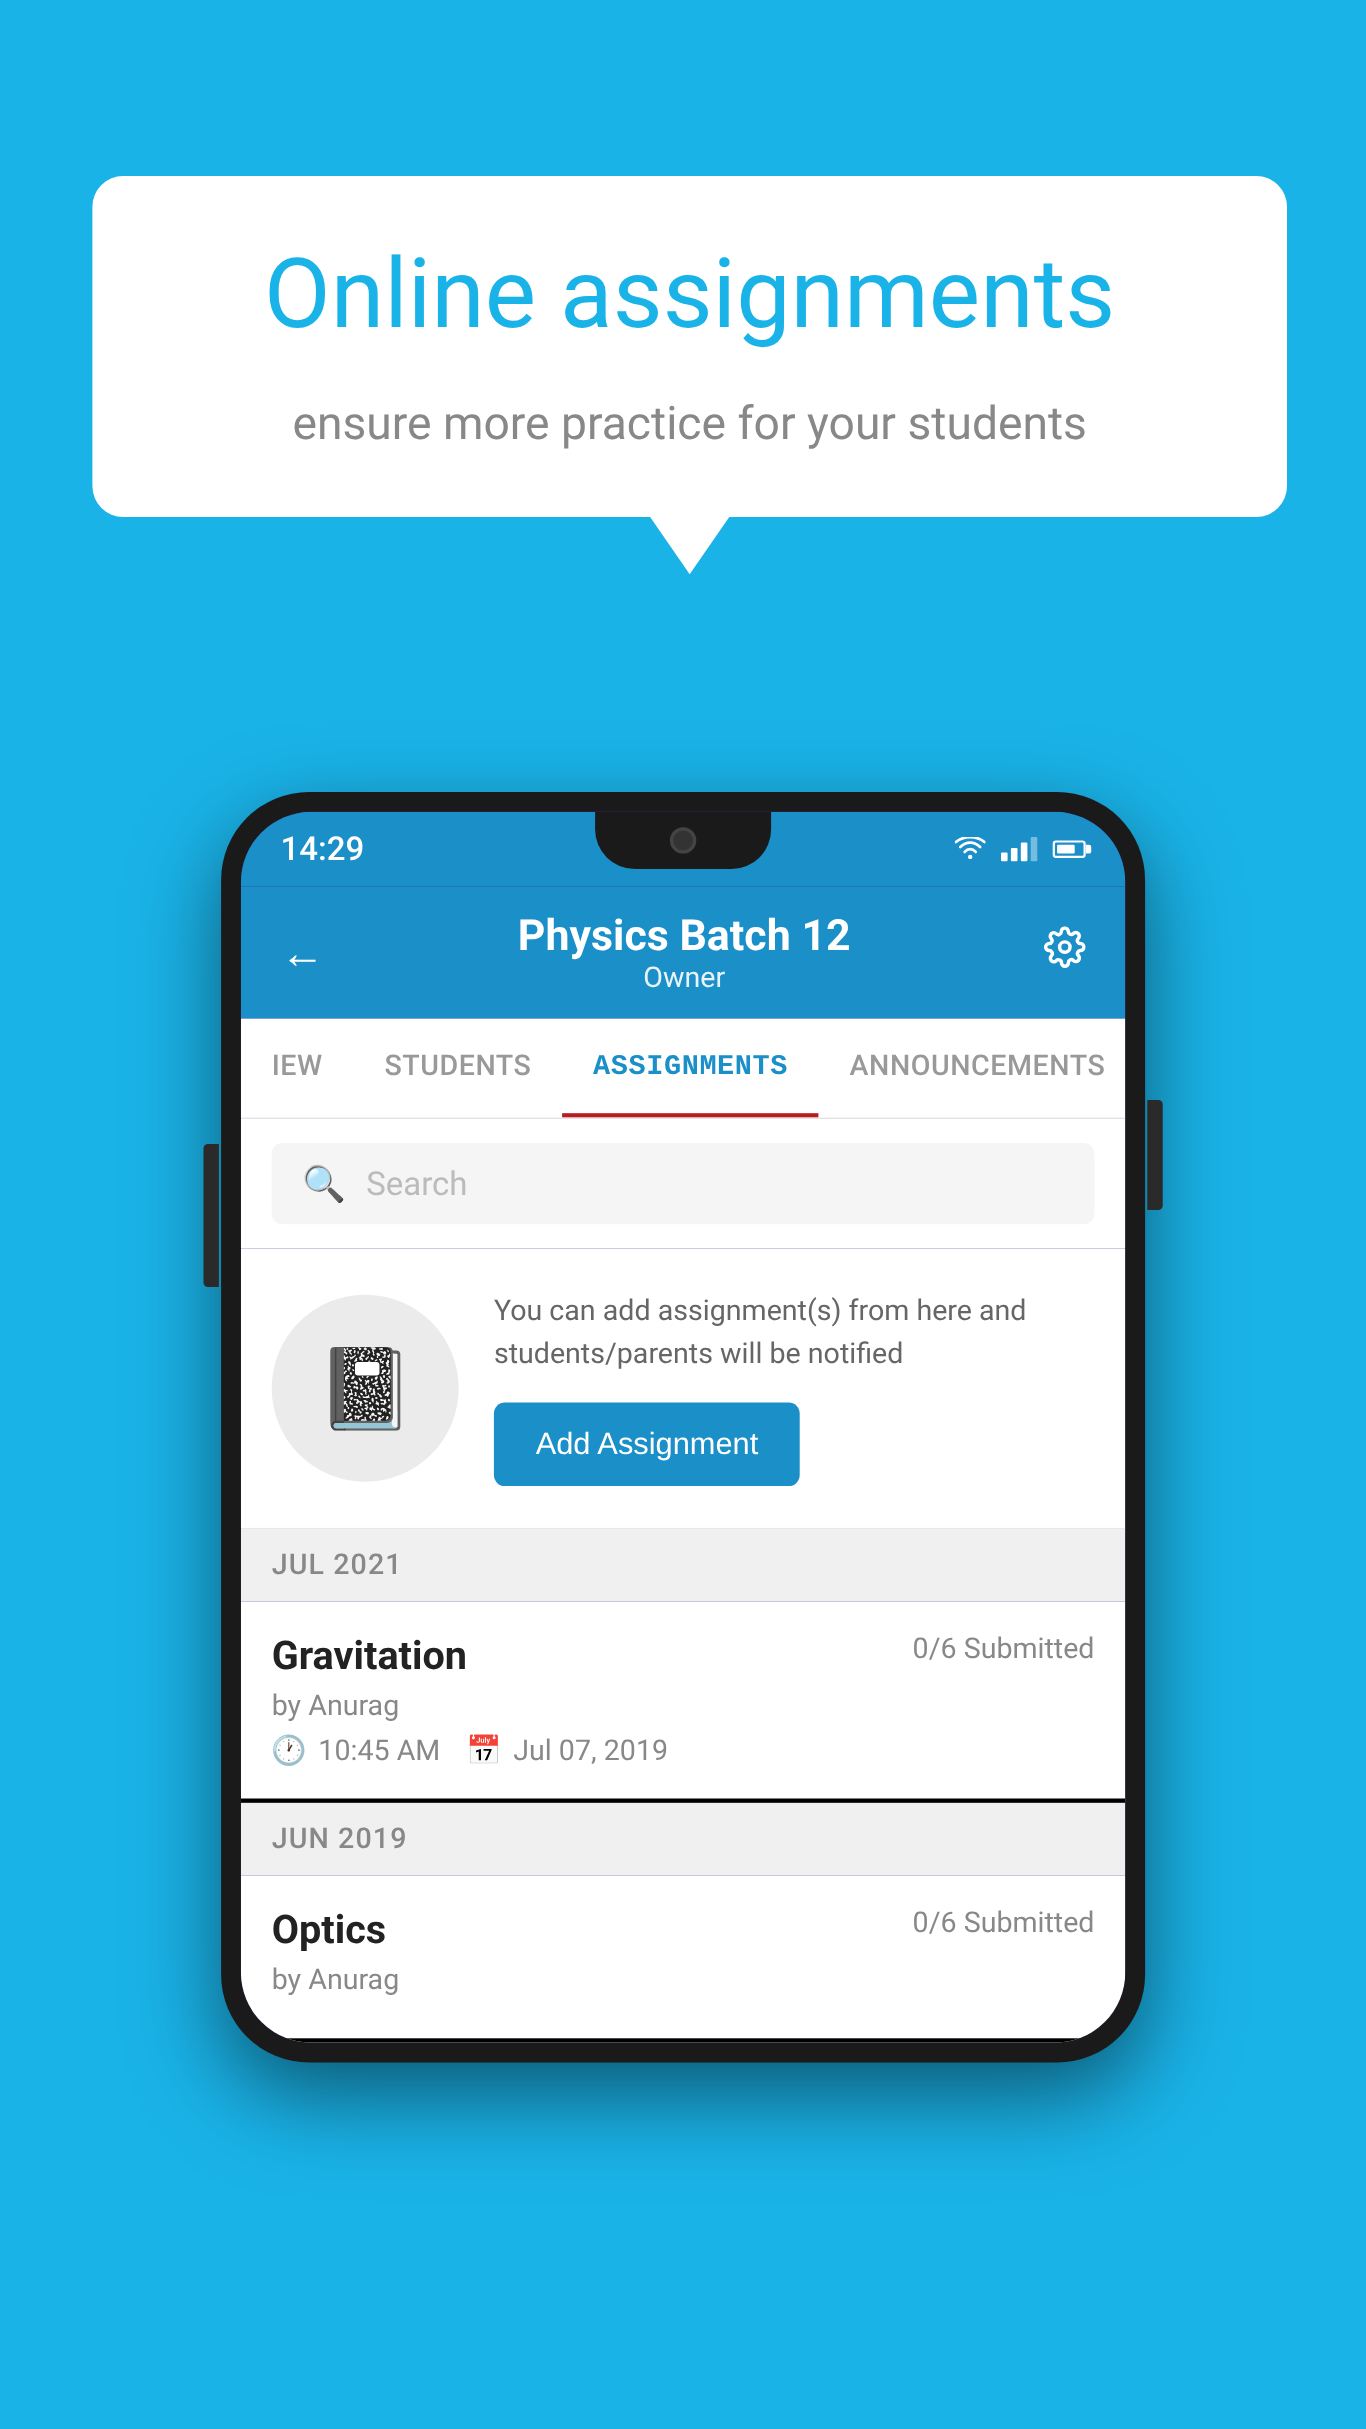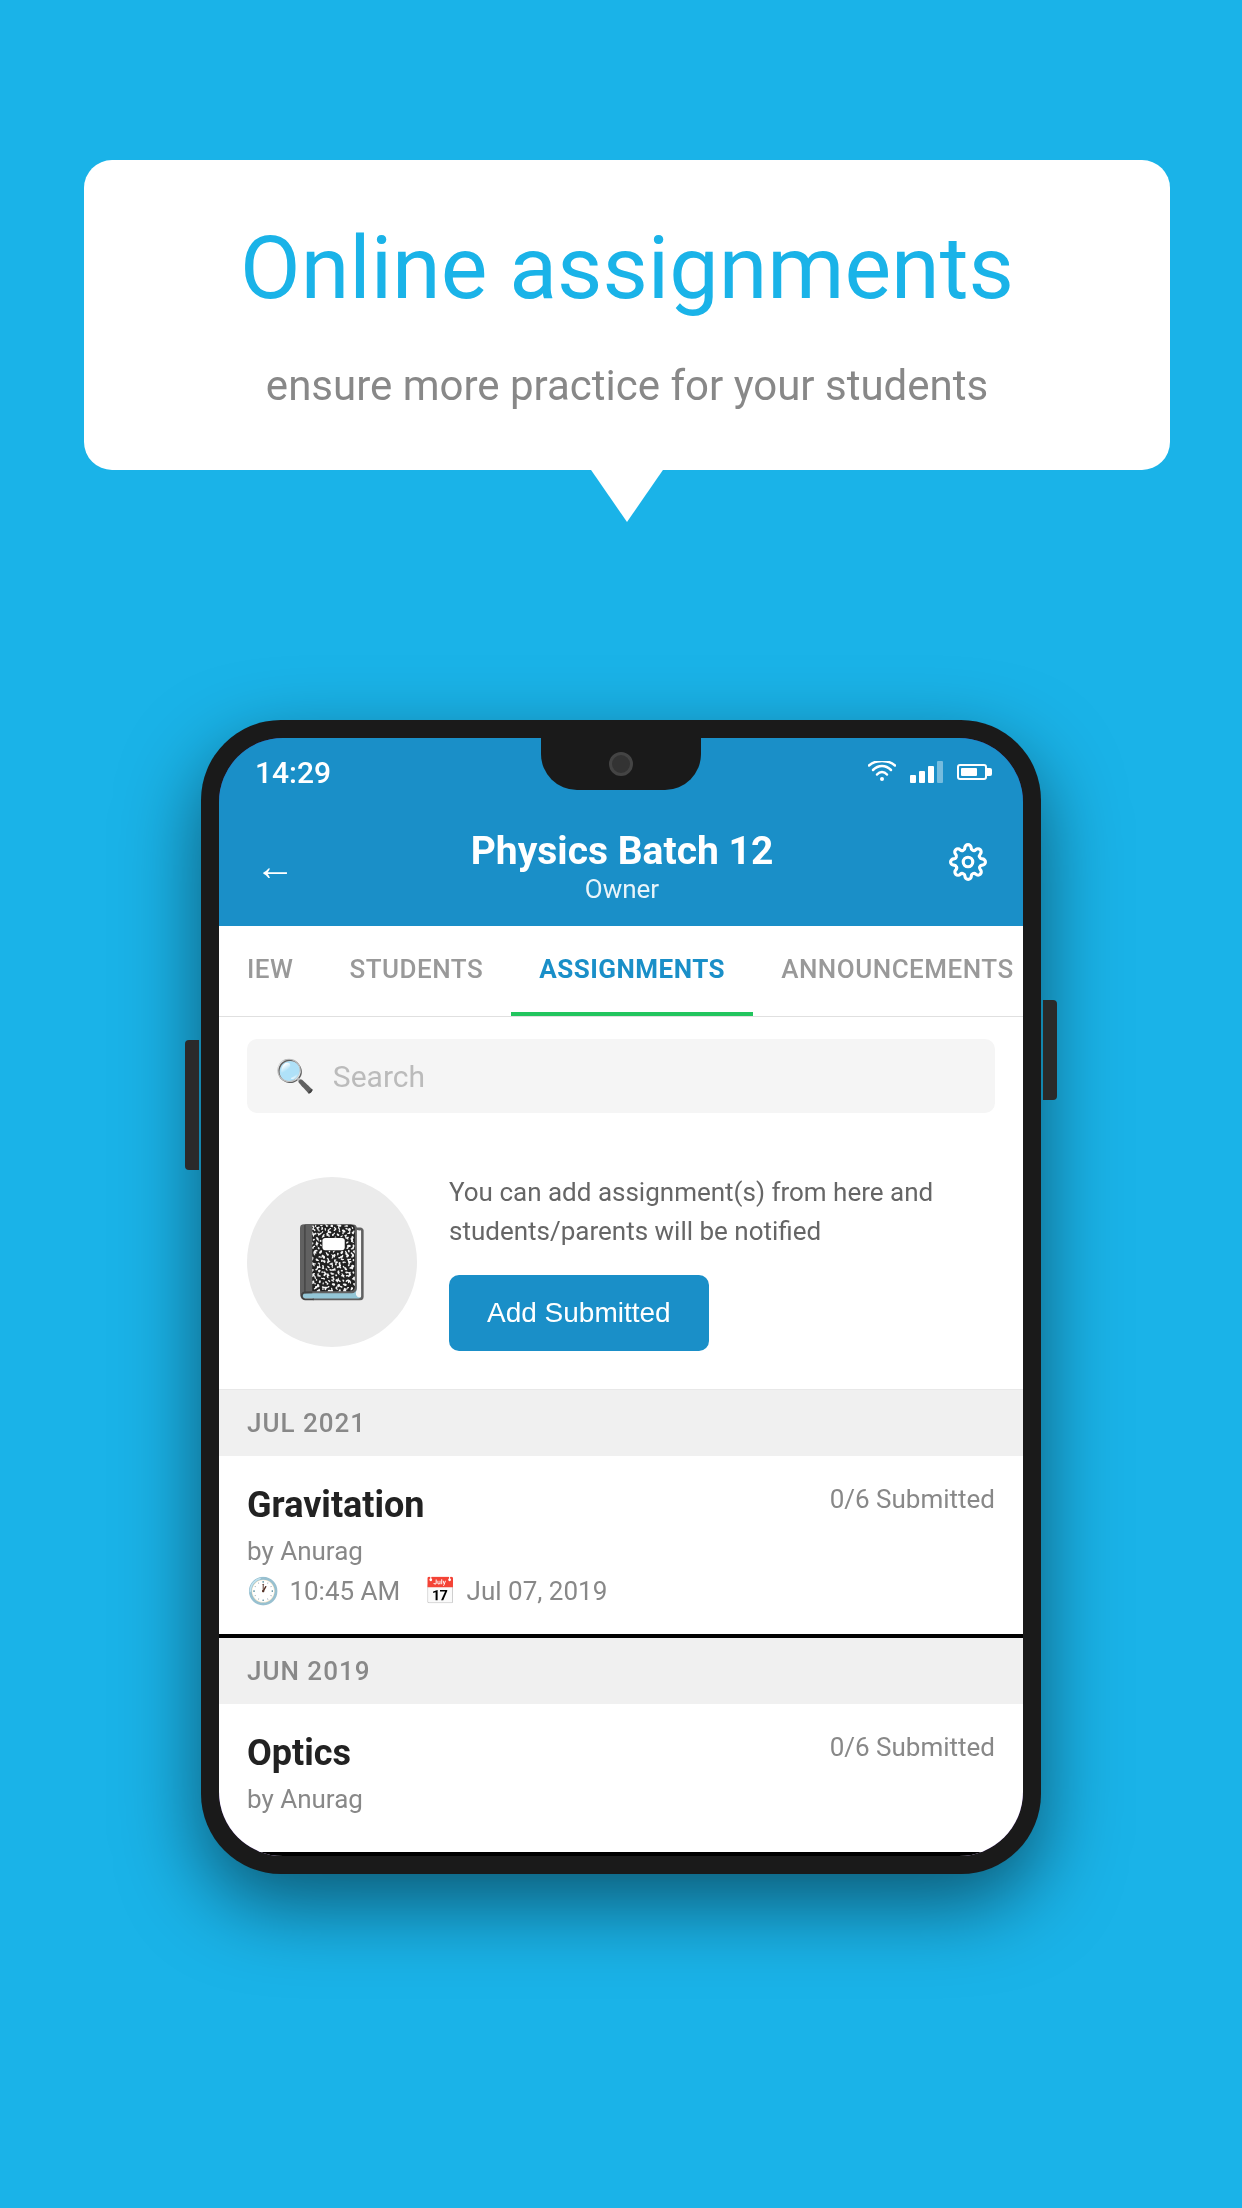--- a/index.html
+++ b/index.html
@@ -201,22 +201,23 @@
       font-size: 26px;
       font-weight: 500;
       color: #999;
       letter-spacing: 0.5px;
       cursor: pointer;
       white-space: nowrap;
     }
 
     .tab-item.active {
       color: #1a8fc8;
-      border-bottom: 4px solid #22c55e;
+      border-bottom: 4px solid #b91c1c;
       font-weight: 700;
+      font-family: Liberation Mono, monospace;
     }
 
     
     .search-bar-wrap {
       background: white;
       padding: 22px 28px;
     }
 
     .search-bar {
       background: #f5f5f5;
@@ -467,21 +468,21 @@
           <span class="search-text">Search</span>
         </div>
       </div>
 
       <div class="add-assignment-prompt">
         <div class="assignment-icon-circle">
           <span class="notebook-icon">📓</span>
         </div>
         <div class="prompt-right">
           <div class="prompt-text">You can add assignment(s) from here and students/parents will be notified</div>
-          <button class="add-assignment-btn">Add Submitted</button>
+          <button class="add-assignment-btn">Add Assignment</button>
         </div>
       </div>
 
       <div class="section-header">
         <span class="section-header-text">JUL 2021</span>
       </div>
 
       <div class="assignment-item">
         <div class="assignment-top">
           <span class="assignment-title">Gravitation</span>

